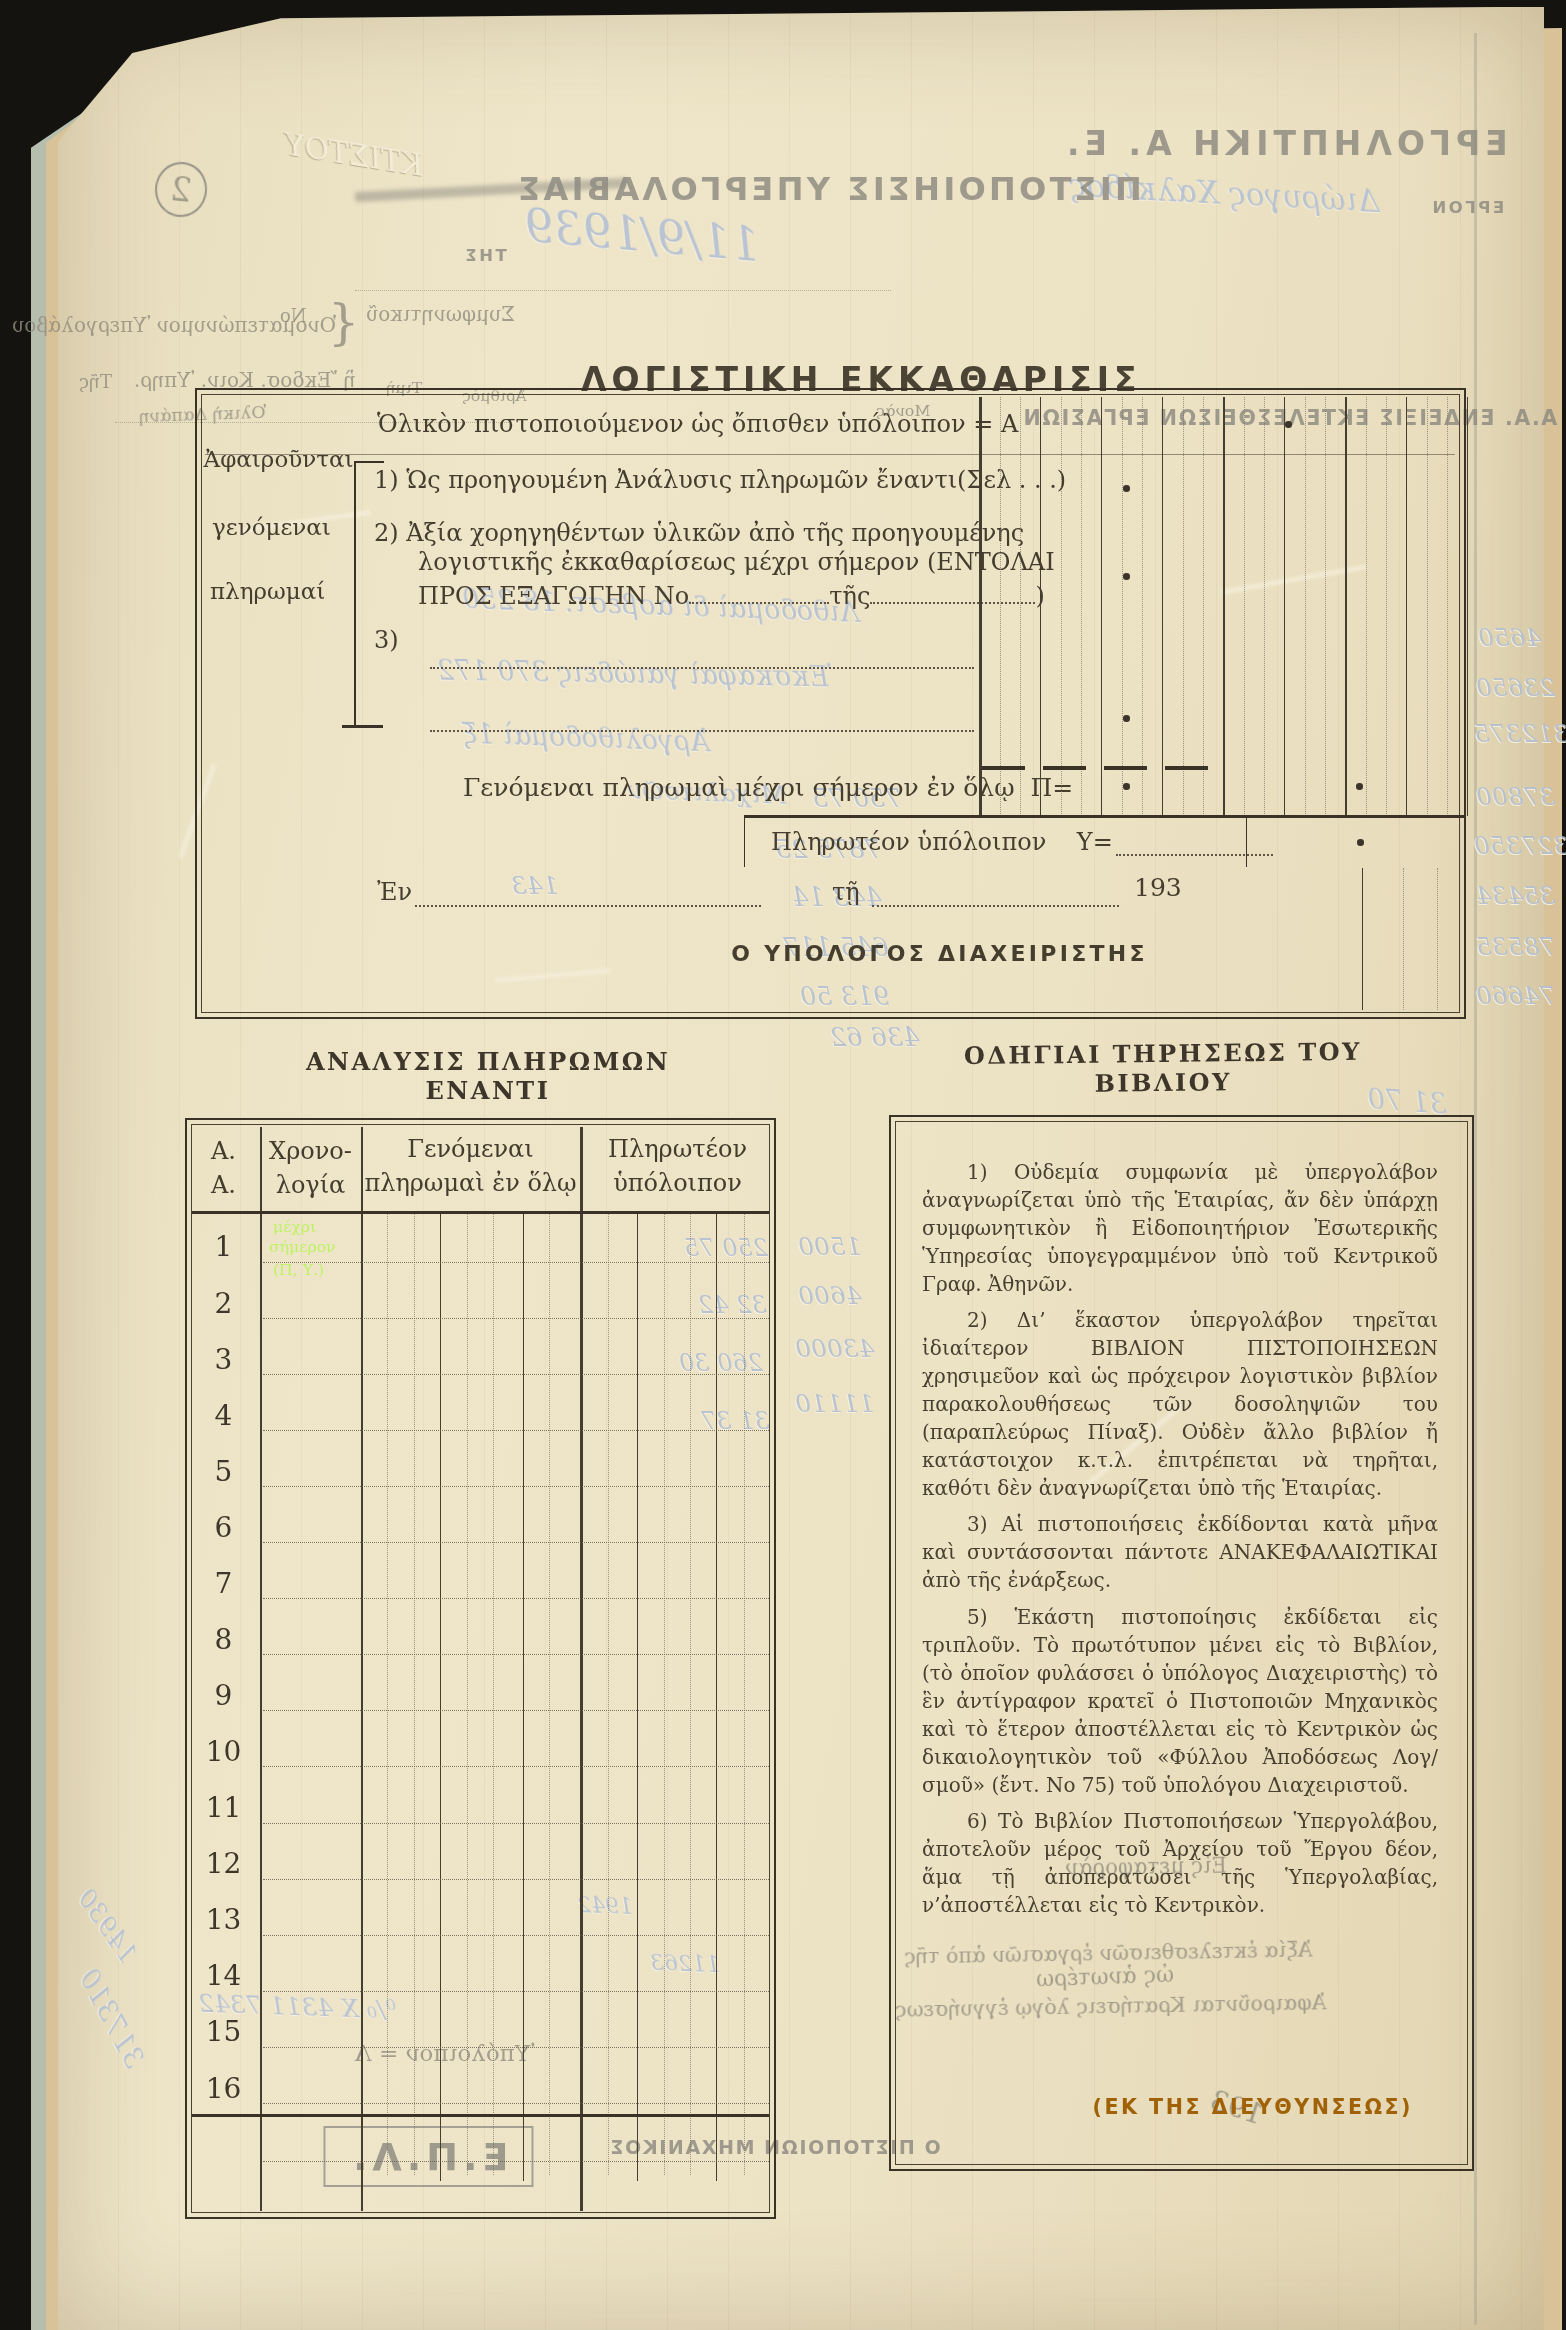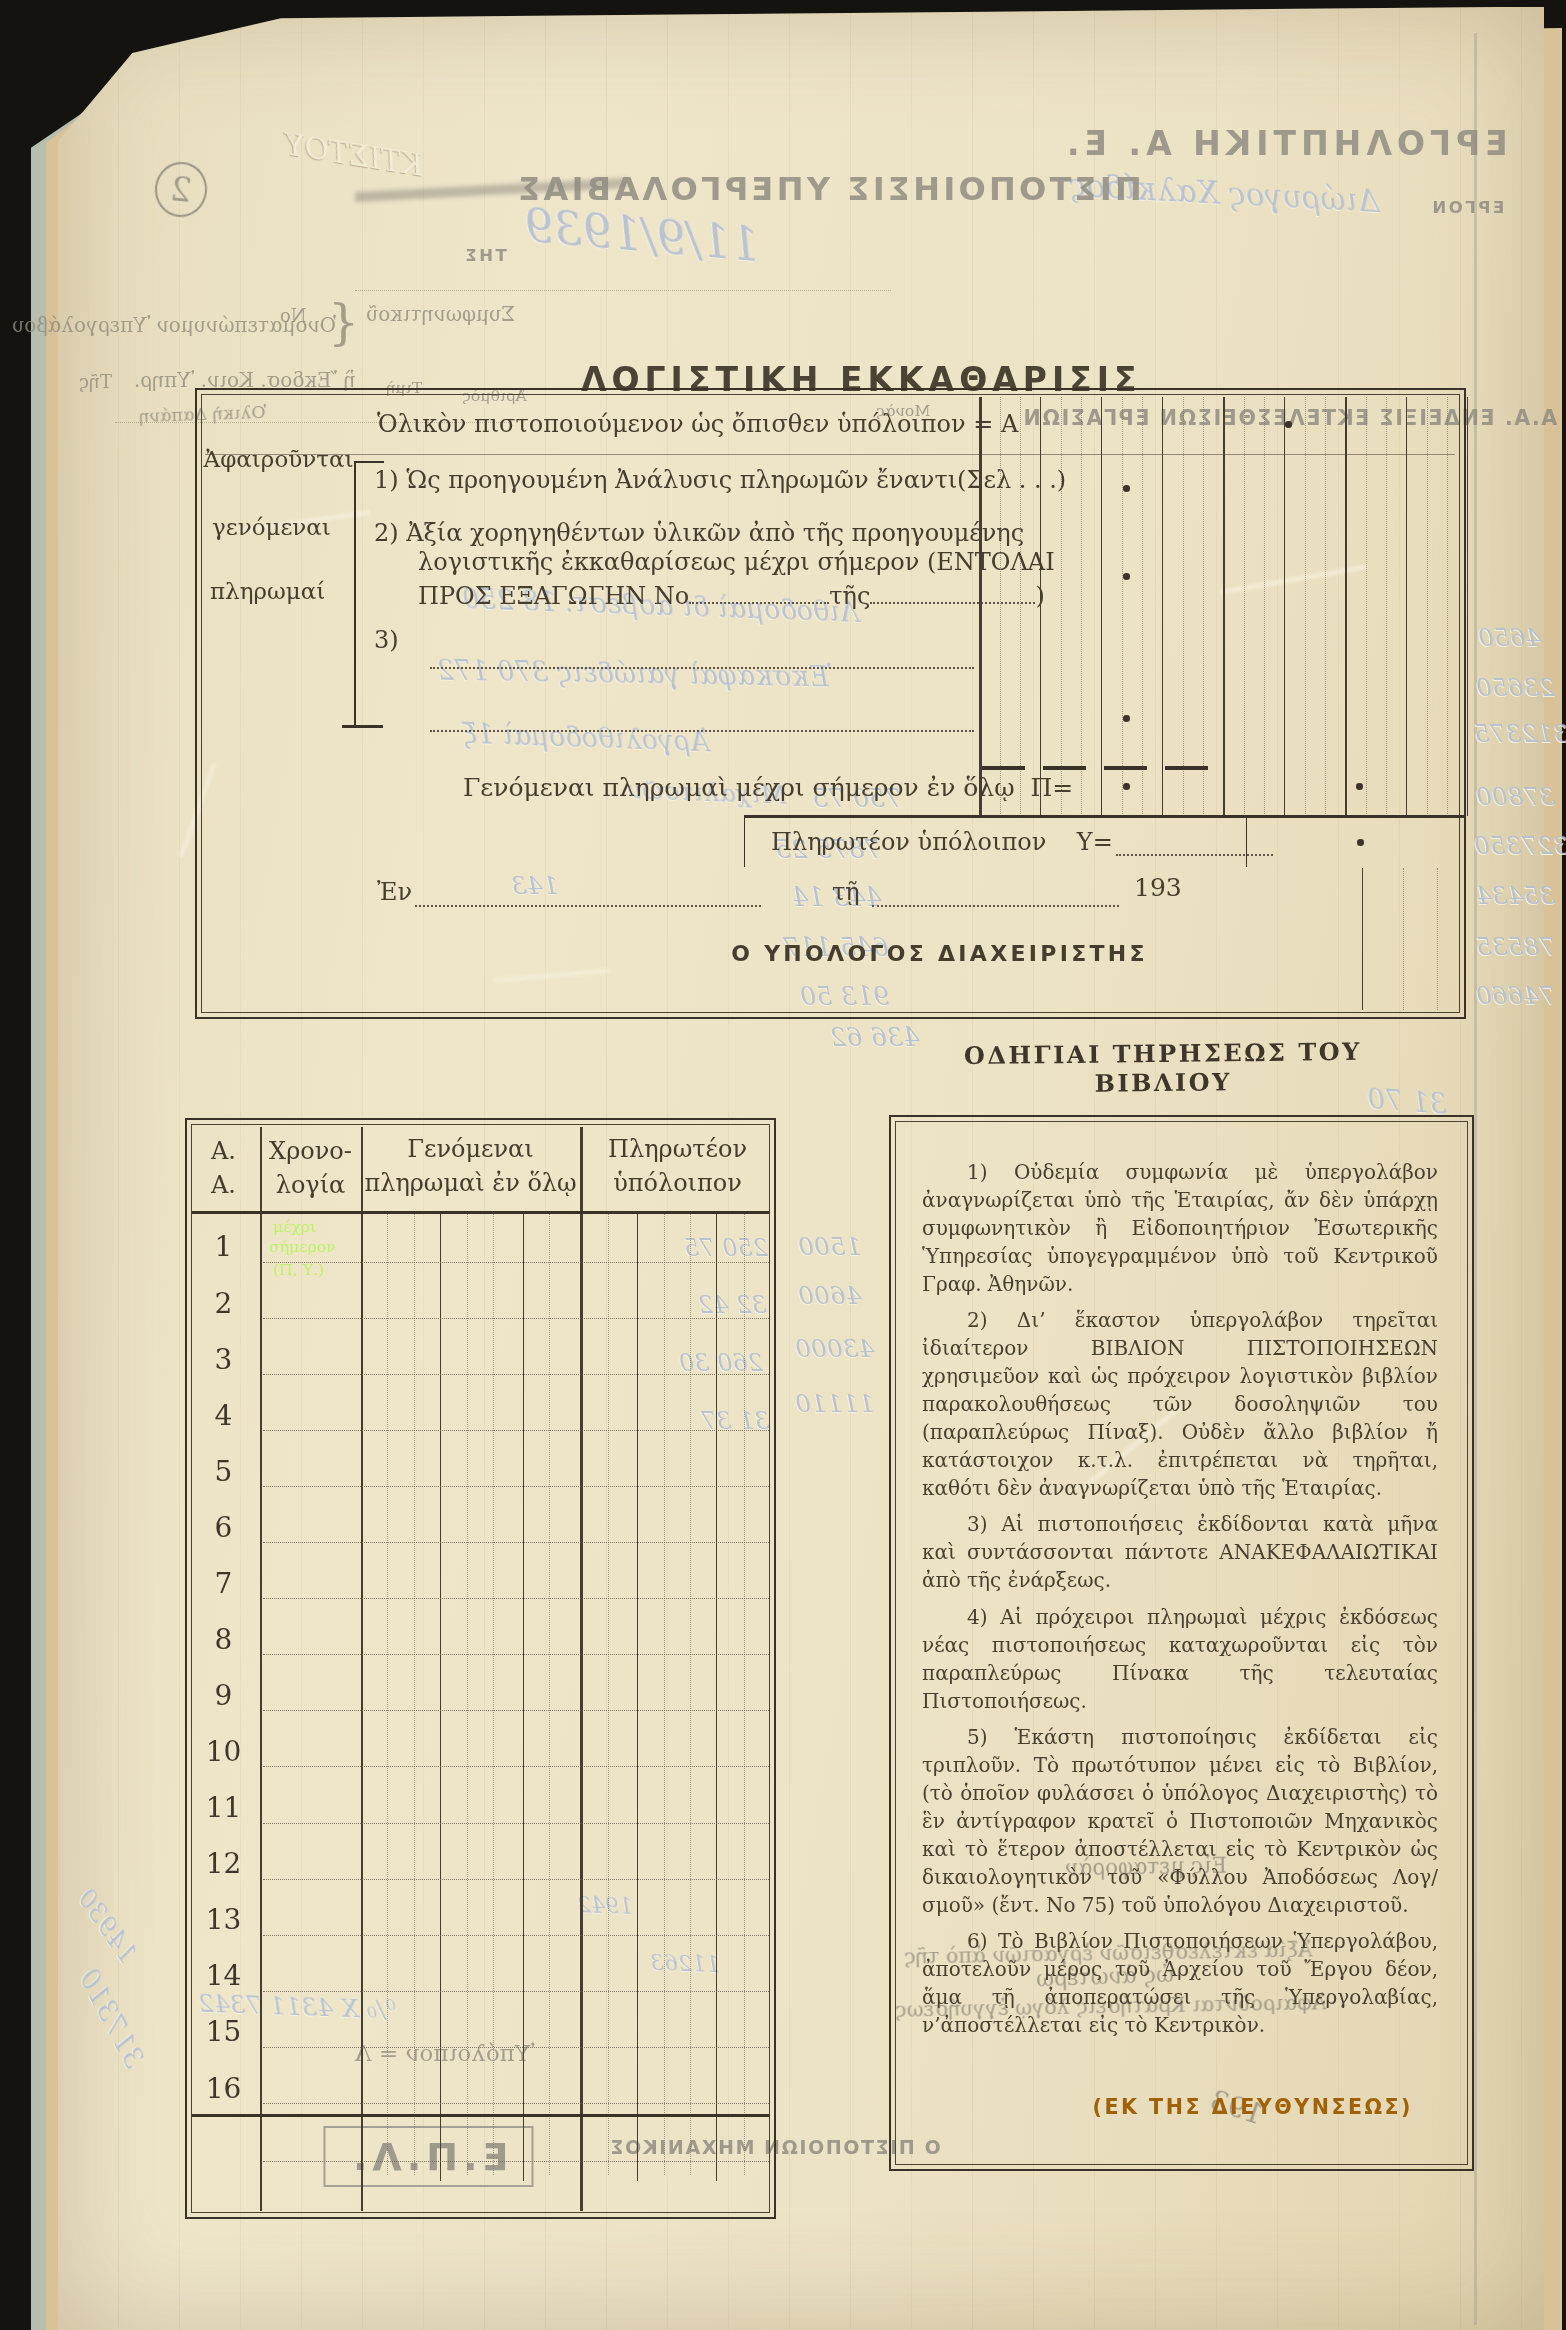--- a/index.html
+++ b/index.html
@@ -236,20 +236,21 @@
     </div>
 
     <div class="t" style="left:180px;top:488px;">Ἐν</div>
     <div class="abs dotl" style="left:218px;top:515px;width:346px;"></div>
     <div class="t" style="left:635px;top:488px;">τῇ</div>
     <div class="abs dotl" style="left:675px;top:515px;width:247px;"></div>
     <div class="t" style="left:937px;top:483px;font-size:25px;">193</div>
     <div class="t sans ctr" style="left:429px;top:551px;width:627px;font-size:22px;font-weight:700;letter-spacing:3.3px;white-space:nowrap;">Ο  ΥΠΟΛΟΓΟΣ  ΔΙΑΧΕΙΡΙΣΤΗΣ</div>
   </div>
 
+  <div class="abs sec-head ctr" style="left:290px;top:1047px;width:396px;">ΑΝΑΛΥΣΙΣ  ΠΛΗΡΩΜΩΝ  ΕΝΑΝΤΙ</div>
   <div class="abs sec-head ctr" style="left:932px;top:1039px;width:462px;transform:rotate(-.6deg);">ΟΔΗΓΙΑΙ  ΤΗΡΗΣΕΩΣ  ΤΟΥ  ΒΙΒΛΙΟΥ</div>
 
   <div id="payments-table" class="abs dbox">
     <div class="inner"></div>
 
     <div class="th" style="left:0;top:16.5px;width:73px;">Α.</div>
     <div class="th" style="left:0;top:51px;width:73px;">Α.</div>
     <div class="th" style="left:73px;top:16.5px;width:101px;">Χρονο-</div>
     <div class="th" style="left:73px;top:51px;width:101px;">λογία</div>
     <div class="th" style="left:174px;top:15px;width:219px;">Γενόμεναι</div>
@@ -314,20 +315,19 @@
         <div class="note" style="left: 86px; top: 140px; position: absolute;">(Π, Υ.)</div>
       </div>
   </div>
 
   <div id="instr-box" class="abs dbox">
     <div class="inner"></div>
     <div id="instr-text">
         <p>1)  Οὐδεμία συμφωνία μὲ ὑπεργολάβον ἀναγνωρίζεται ὑπὸ τῆς Ἑταιρίας, ἄν δὲν ὑπάρχῃ συμφωνητικὸν ἢ Εἰδοποιητήριον Ἐσωτερικῆς Ὑπηρεσίας ὑπογεγραμμένον ὑπὸ τοῦ Κεντρικοῦ Γραφ. Ἀθηνῶν.</p>
         <p>2)  Δι’ ἕκαστον ὑπεργολάβον τηρεῖται ἰδιαίτερον ΒΙΒΛΙΟΝ ΠΙΣΤΟΠΟΙΗΣΕΩΝ χρησιμεῦον καὶ ὡς πρόχειρον λογιστικὸν βιβλίον παρακολουθήσεως τῶν δοσοληψιῶν του (παραπλεύρως Πίναξ). Οὐδὲν ἄλλο βιβλίον ἤ κατάστοιχον κ.τ.λ. ἐπιτρέπεται νὰ τηρῆται, καθότι δὲν ἀναγνωρίζεται ὑπὸ τῆς Ἑταιρίας.</p>
         <p>3)  Αἱ πιστοποιήσεις ἐκδίδονται κατὰ μῆνα καὶ συντάσσονται πάντοτε ΑΝΑΚΕΦΑΛΑΙΩΤΙΚΑΙ ἀπὸ τῆς ἐνάρξεως.</p>
-        <p>4)  Αἱ πρόχειροι πληρωμαὶ μέχρις ἐκδόσεως νέας πιστοποιήσεως καταχωροῦνται εἰς τὸν παραπλεύρως Πίνακα τῆς τελευταίας Πιστοποιήσεως.</p>
         <p>5)  Ἑκάστη πιστοποίησις ἐκδίδεται εἰς τριπλοῦν. Τὸ πρωτότυπον μένει εἰς τὸ Βιβλίον, (τὸ ὁποῖον φυλάσσει ὁ ὑπόλογος Διαχειριστὴς) τὸ ἓν ἀντίγραφον κρατεῖ ὁ Πιστοποιῶν Μηχανικὸς καὶ τὸ ἕτερον ἀποστέλλεται εἰς τὸ Κεντρικὸν ὡς δικαιολογητικὸν τοῦ «Φύλλου Ἀποδόσεως Λογ/σμοῦ» (ἔντ. Νο 75) τοῦ ὑπολόγου Διαχειριστοῦ.</p>
         <p>6)  Τὸ Βιβλίον Πιστοποιήσεων Ὑπεργολάβου, ἀποτελοῦν μέρος τοῦ Ἀρχείου τοῦ Ἔργου δέον, ἅμα τῇ ἀποπερατώσει τῆς Ὑπεργολαβίας, ν’ἀποστέλλεται εἰς τὸ Κεντρικὸν.</p>
       </div>
     <div id="instr-footer">(ΕΚ  ΤΗΣ  ΔΙΕΥΘΥΝΣΕΩΣ)</div>
   </div>
 </div>
 
 
 </body></html>

